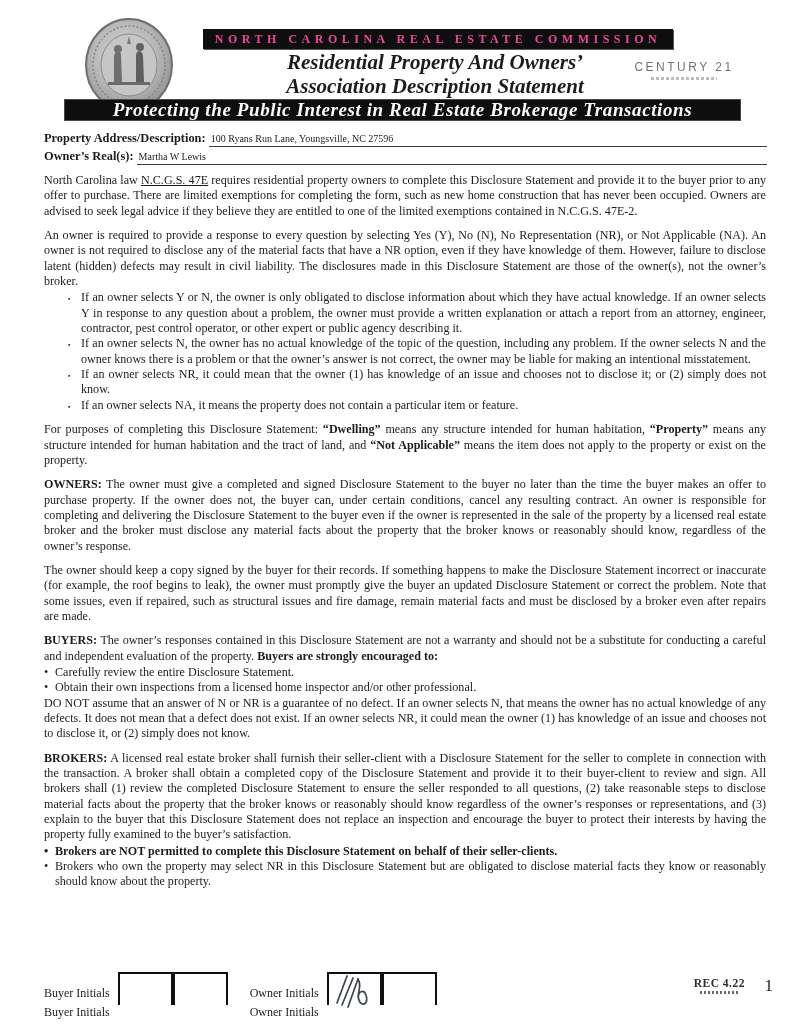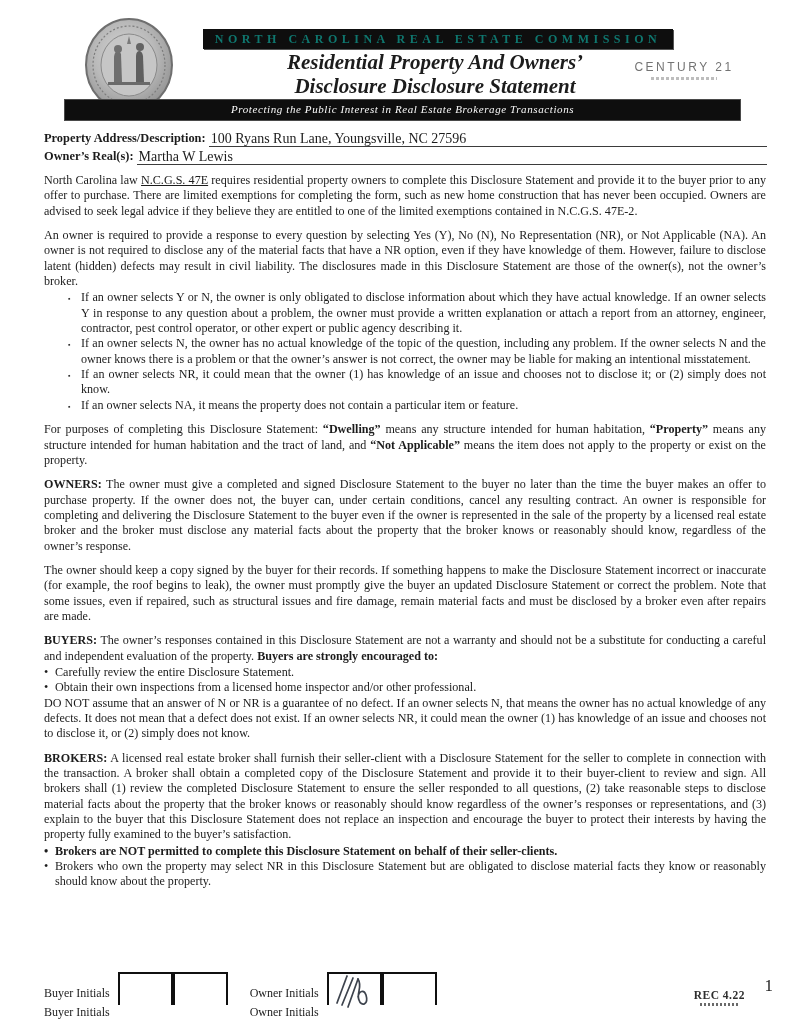--- a/index.html
+++ b/index.html
@@ -6,51 +6,51 @@
   .page {
     position:relative; width:795px; height:1024px; margin:0 auto;
     background:#ffffff; color:#1c1c1c; overflow:hidden;
     font-family:"Liberation Serif", serif;
   }
 
   
   .seal { position:absolute; left:84px; top:16px; }
   .commission-bar {
     position:absolute; left:203px; top:29px; width:470px; height:20px;
-    background:#0e0e0e; color:#0f766e; text-align:center;
+    background:#0e0e0e; color:#ec4899; text-align:center;
     font-weight:bold; font-size:12px; line-height:20px; letter-spacing:4.5px;
     box-shadow:1px 1px 0 #555;
   }
   .doc-title {
     position:absolute; left:180px; top:50px; width:510px; text-align:center;
     font-size:21px; font-weight:bold; font-style:italic; line-height:24px;
   }
   .brand {
     position:absolute; left:616px; top:60px; width:136px; text-align:center;
     color:#737373; font-family:"Liberation Sans", sans-serif;
     font-size:12px; letter-spacing:2.5px; white-space:nowrap;
   }
   .brand-sub {
     margin:3px auto 0; width:66px; height:3px;
     background:repeating-linear-gradient(90deg,#bdbdbd 0 3px,transparent 3px 5px);
   }
   .tagline-bar {
     position:absolute; left:64px; top:99px; width:677px; height:22px;
     box-sizing:border-box; background:#0e0e0e; border:1px solid #4a4a4a;
-    color:#fbfbfb; font-weight:normal; font-style:italic; font-size:11px;
+    color:#fbfbfb; font-weight:bold; font-style:italic; font-size:19px;
     text-align:center; line-height:19px; letter-spacing:0.6px;
   }
 
   
   .fields { position:absolute; left:44px; right:28px; top:131px; }
   .field-row { display:flex; align-items:flex-start; height:18px; }
   .field-label { font-weight:bold; font-size:12.4px; white-space:nowrap; }
   .field-value {
     flex:1; border-bottom:1.4px solid #3b3b3b; margin-left:3px;
-    font-size:14px; line-height:15px; padding-left:2px; white-space:nowrap;
+    font-size:10px; line-height:15px; padding-left:2px; white-space:nowrap;
   }
 
   
   .body-text {
     position:absolute; left:44px; right:29px; top:173px;
     font-size:12.1px; line-height:15.35px; text-align:justify;
   }
   .body-text p { margin:0 0 9px 0; }
   p.tight { margin-bottom:1px; }
   .statute { text-decoration:underline; }
@@ -72,21 +72,21 @@
   .label-col div { height:19px; }
   .boxes { display:flex; margin-left:8px; }
   .ibox {
     width:55px; height:33px; box-sizing:border-box;
     border:2.5px solid #101010; border-bottom:none;
   }
   .ibox + .ibox { border-left-width:2px; margin-left:0; }
   .owner-group { margin-left:22px; }
   .sig-wrap { position:relative; }
   .sig-wrap svg { position:absolute; left:1px; top:-7px; overflow:visible; }
-  .rec-block { position:absolute; right:22px; top:17px; text-align:center; color:#2e2e2e; }
+  .rec-block { position:absolute; right:22px; top:5px; text-align:center; color:#2e2e2e; }
   .rec-code { font-size:11.5px; font-weight:bold; letter-spacing:0.5px; }
   .rec-sub {
     margin:2px auto 0; width:38px; height:3px;
     background:repeating-linear-gradient(90deg,#6a6a6a 0 2px,transparent 2px 4px);
   }
   .page-num { position:absolute; right:-6px; top:4px; font-size:17px; color:#222; }
 </style>
 </head>
 <body>
 
@@ -112,21 +112,21 @@
       <path d="M43 28 L47 28 L45 20 Z" fill="#7a7a7a"></path>
     </svg>
   </div>
 
   <div class="commission-bar">
     <span>NORTH CAROLINA REAL ESTATE COMMISSION</span>
   </div>
 
   <div class="doc-title">
     <div>Residential Property And Owners’</div>
-    <div>Disclosure Disclosure Statement</div>
+    <div>Association Description Statement</div>
   </div>
 
   <div class="brand">
     <span>CENTURY 21</span>
     <div class="brand-sub"></div>
   </div>
 
   <div class="tagline-bar">
     <span>Protecting the Public Interest in Real Estate Brokerage Transactions</span>
   </div>

